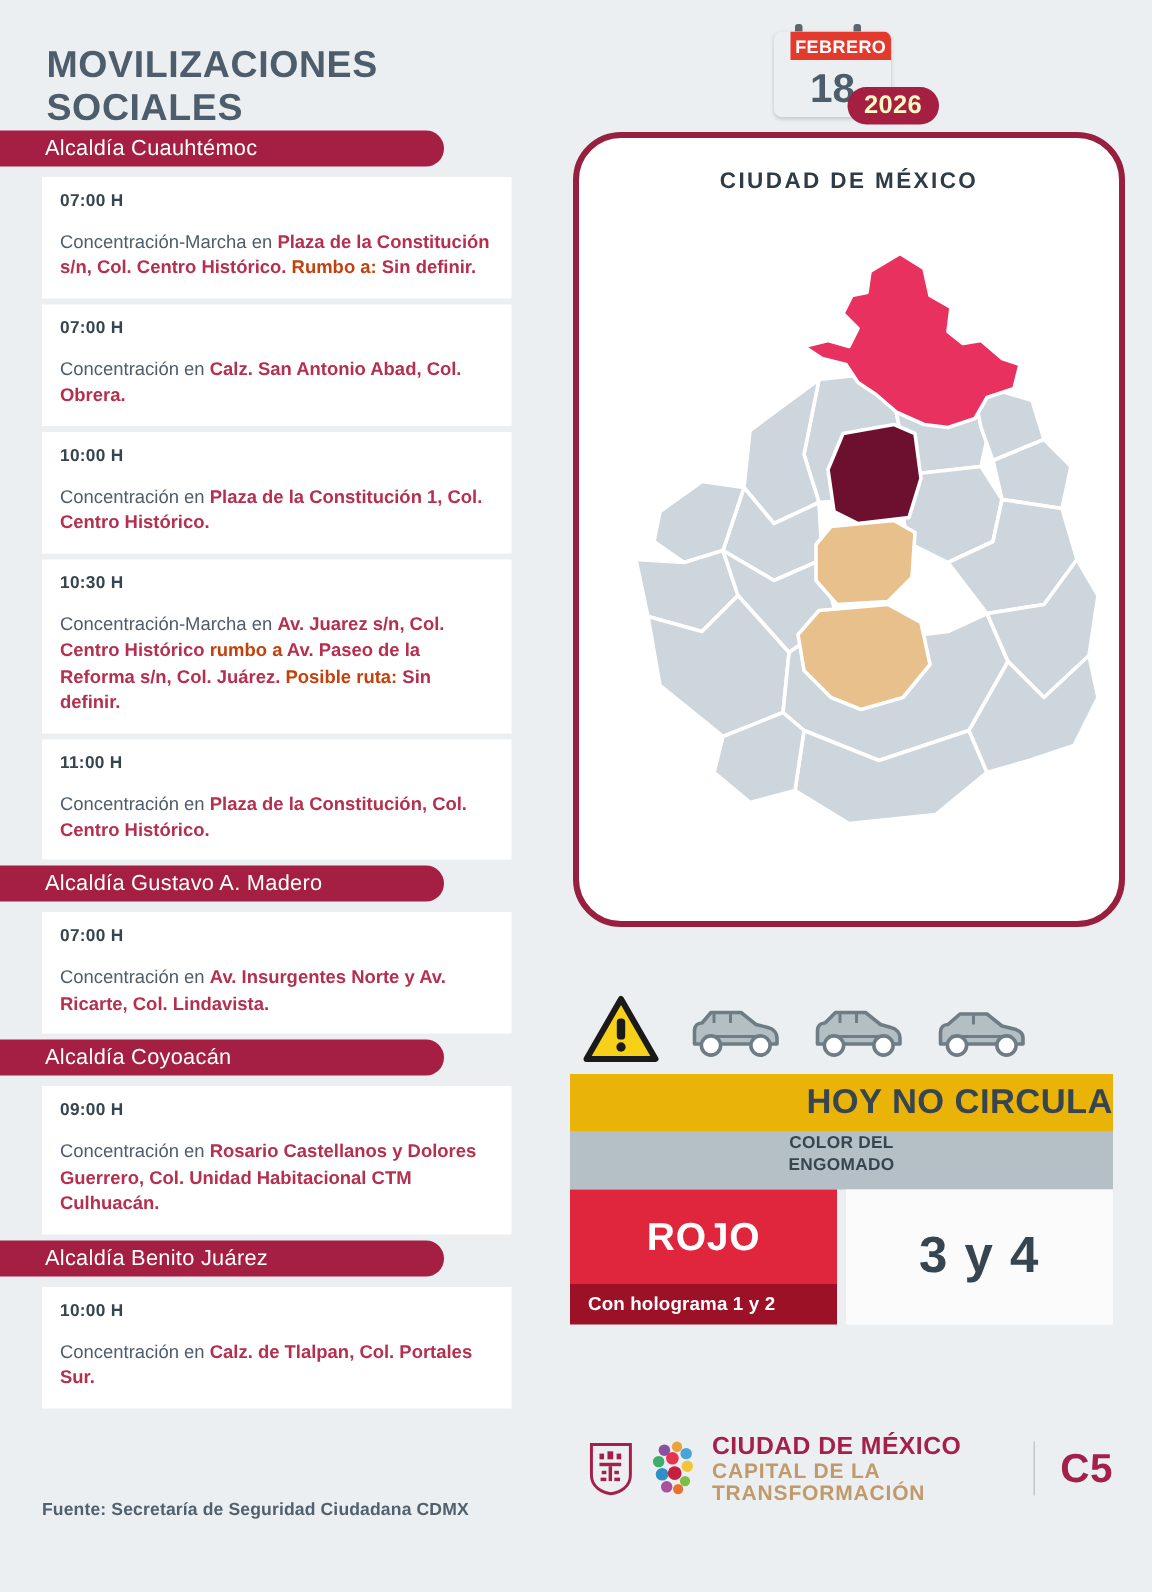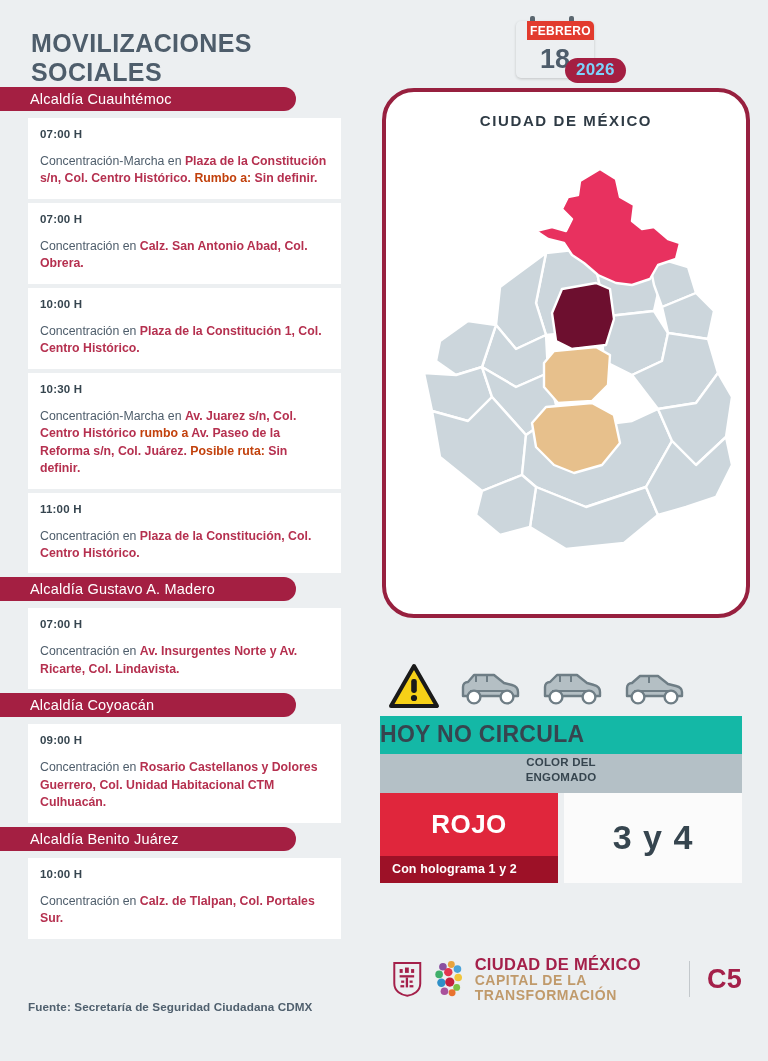--- a/index.html
+++ b/index.html
@@ -75,21 +75,21 @@
     font-weight:bold; display:flex; align-items:center; justify-content:center;
     letter-spacing:.3px;
     margin-left:11px;
   }
   .cal-day {
     height:38px; display:flex; align-items:center; justify-content:center;
     font-size:27px; font-weight:bold; color:#4e5d6b;
   }
   .cal-year {
     position:absolute; left:68px; top:46px;
-    background:#a41f42; color:#7dd3fc; border-radius:13px;
+    background:#a41f42; color:#fef9c3; border-radius:13px;
     font-size:17px; font-weight:bold; padding:2px 11px 3px;
     letter-spacing:.2px;
   }
 
   
   .map-panel {
     position:absolute; left:10px; top:88px; width:368px; height:530px;
     background:#fff; border:4px solid #97203f; border-radius:32px;
     overflow:hidden;
   }
@@ -99,21 +99,21 @@
   }
   .map-svg { display:block; margin:6px auto 0; }
 
   
   .hnc { position:absolute; left:8px; top:660px; width:362px; }
   .hnc-icons {
     display:flex; align-items:flex-end; gap:14px;
     padding:0 6px 6px 8px; height:56px;
   }
   .hnc-bar {
-    background:#14b8a6; color:#36454f; text-align:left;
+    background:#eab308; color:#36454f; text-align:right;
     font-size:23px; font-weight:bold; letter-spacing:.3px;
     padding:5px 0 6px;
   }
   .hnc-sub {
     display:flex; background:#b4c0c6;
   }
   .hnc-sub div {
     flex:1; text-align:center; color:#36454f;
     font-size:11.5px; font-weight:bold; line-height:1.3;
     padding:1px 4px 8px; letter-spacing:.2px;

